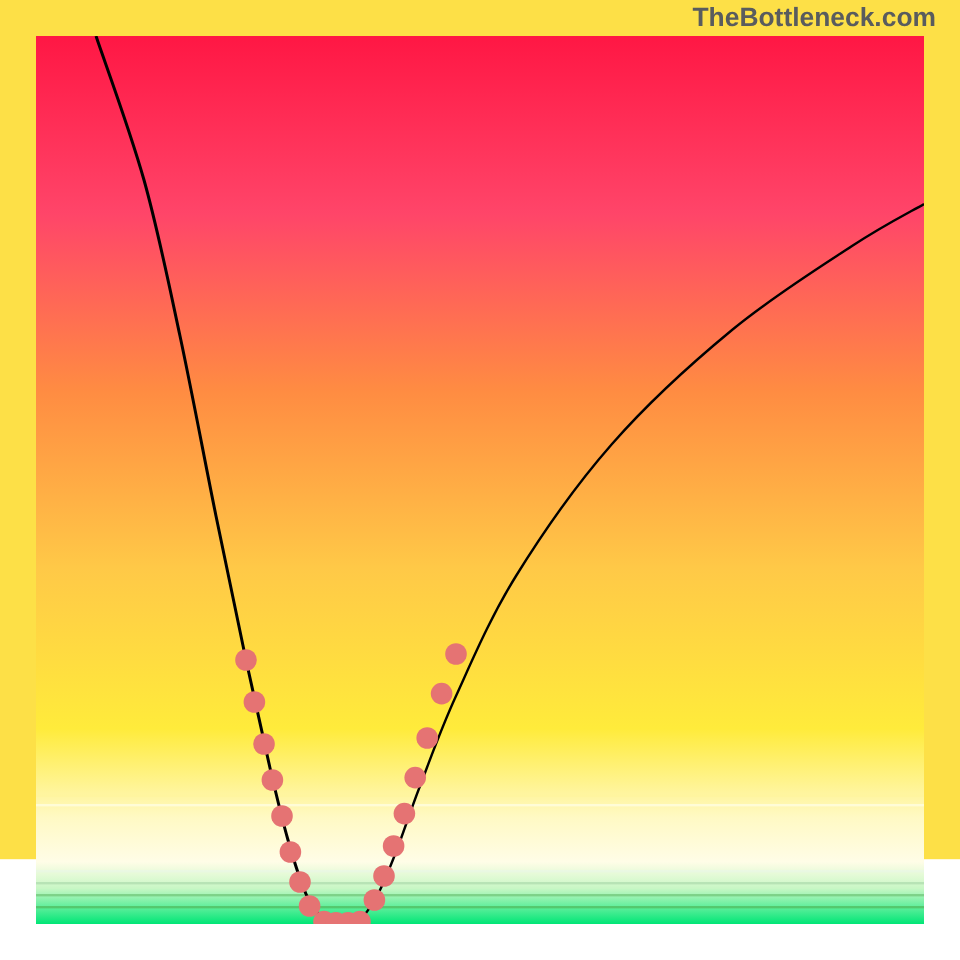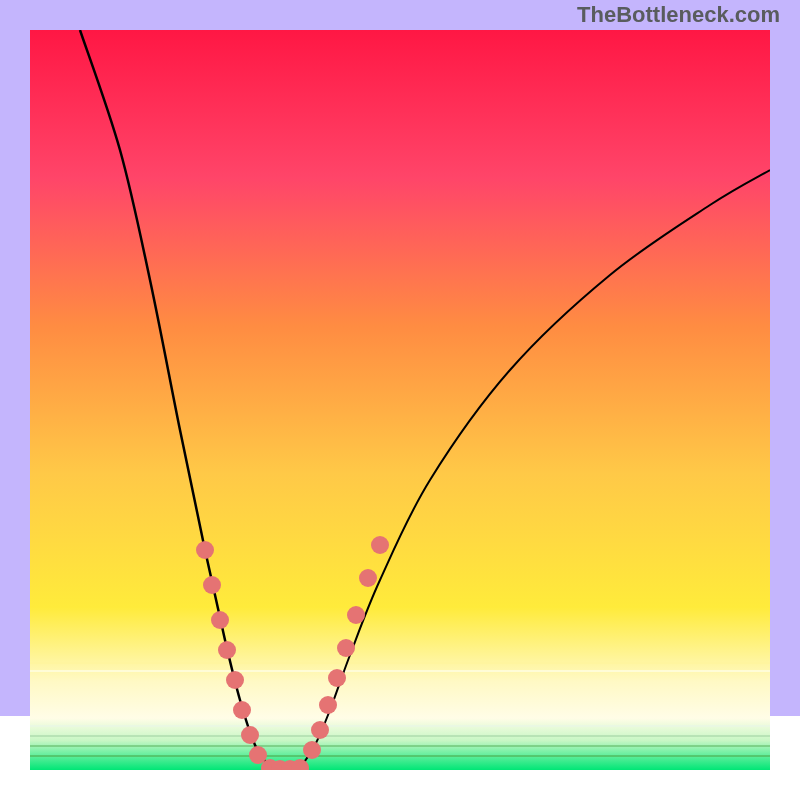--- a/index.html
+++ b/index.html
@@ -5,21 +5,21 @@
     body {
       margin: 0;
       padding: 0;
       width: 800px;
       height: 800px;
       overflow: hidden;
     }
     .container {
       width: 800px;
       height: 716px;
-      background: #c4b5fd;
+      background: #fde047;
       position: relative;
     }
     .watermark {
       position: absolute;
       top: 2px;
       right: 20px;
       font-family: Arial, sans-serif;
       font-size: 22px;
       font-weight: bold;
       color: #595C5E;

